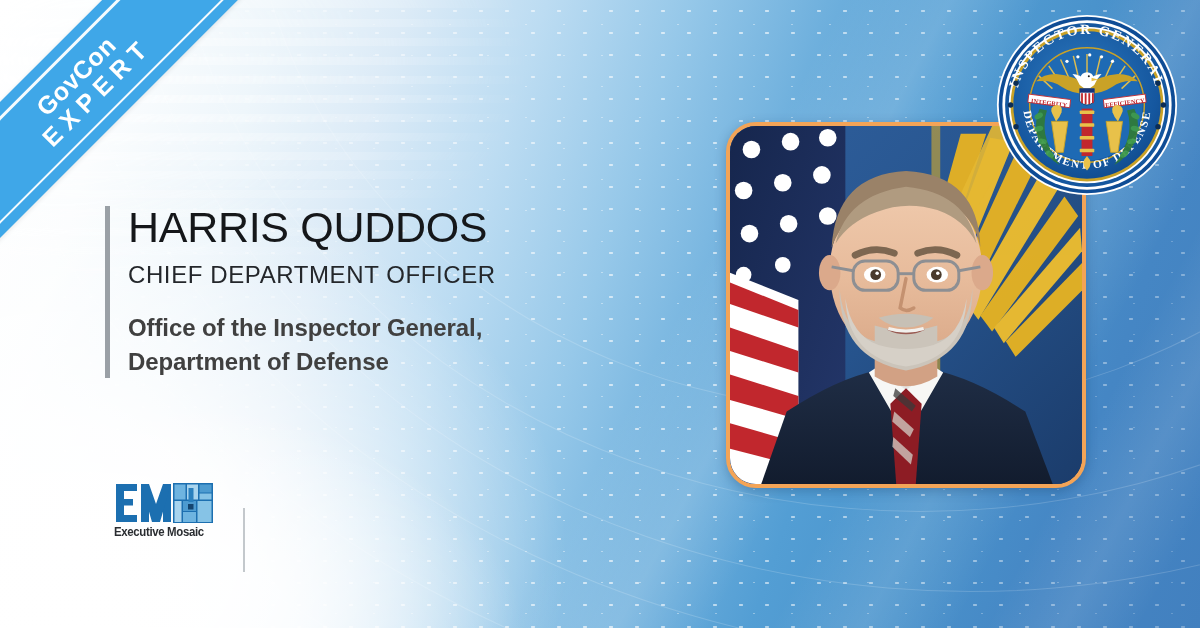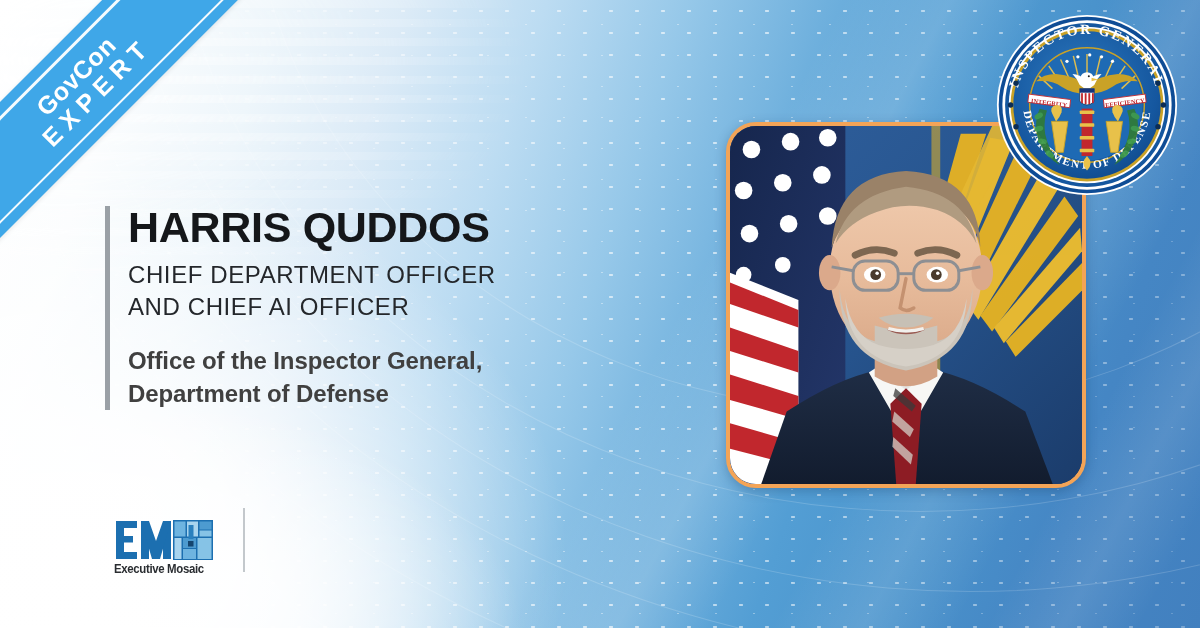--- a/index.html
+++ b/index.html
@@ -153,21 +153,21 @@
   .text-block {
     position: absolute;
     left: 105px; top: 206px;
     width: 560px;
     padding-left: 18px;
     border-left: 5px solid #9aa0a6;
     box-sizing: border-box;
   }
   .person-name {
     font-size: 43px;
-    font-weight: 700;
+    font-weight: 400;
     letter-spacing: -0.3px;
     color: #15171a;
     line-height: 1.0;
     margin: 0 0 10px 0;
     white-space: nowrap;
   }
   .person-title {
     font-size: 24px;
     font-weight: 500;
     letter-spacing: 0.6px;
@@ -180,21 +180,21 @@
     font-size: 24px;
     font-weight: 700;
     color: #404040;
     line-height: 1.38;
     letter-spacing: -0.1px;
   }
 
   
   .em-logo {
     position: absolute;
-    left: 114px; top: 517px;
+    left: 114px; top: 480px;
     width: 100px; height: 60px;
   }
   .em-divider {
     position: absolute;
     left: 243px; top: 508px;
     width: 2px; height: 64px;
     background: #c3c8cc;
   }
 
   
@@ -476,21 +476,20 @@
       <div class="ribbon-text">
         <span class="ribbon-line1">GovCon</span>
         <span class="ribbon-line2">EXPERT</span>
       </div>
     </div>
   </div>
 
   <div class="text-block">
     <div class="person-name">HARRIS QUDDOS</div>
     <div class="person-title">CHIEF DEPARTMENT OFFICER</div>
-    <div class="person-title">AND CHIEF AI OFFICER</div>
     <div class="person-org">
       <div>Office of the Inspector General,</div>
       <div>Department of Defense</div>
     </div>
   </div>
 
   <div class="em-logo">
     <svg viewBox="0 0 100 60">
 
       <g fill="#1C6FB0">

